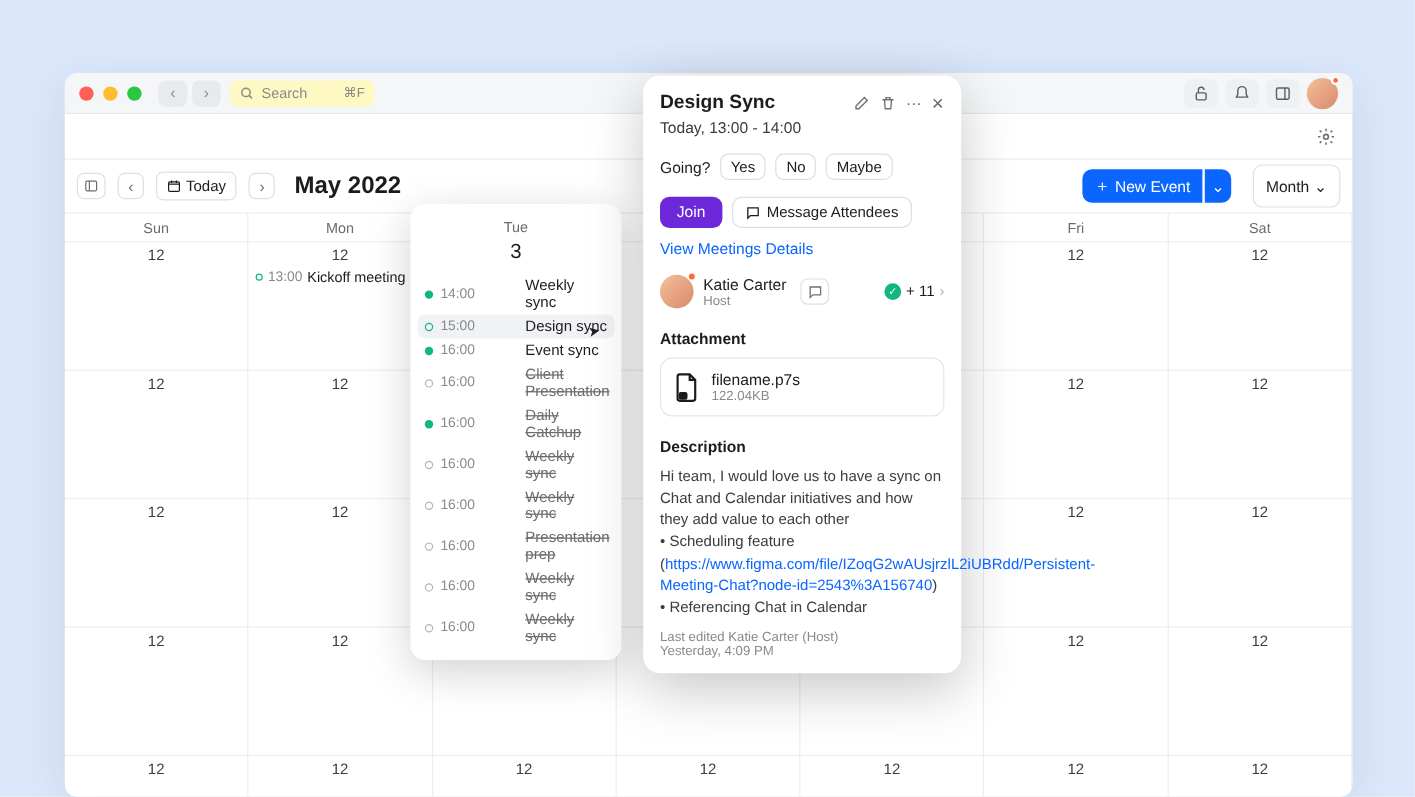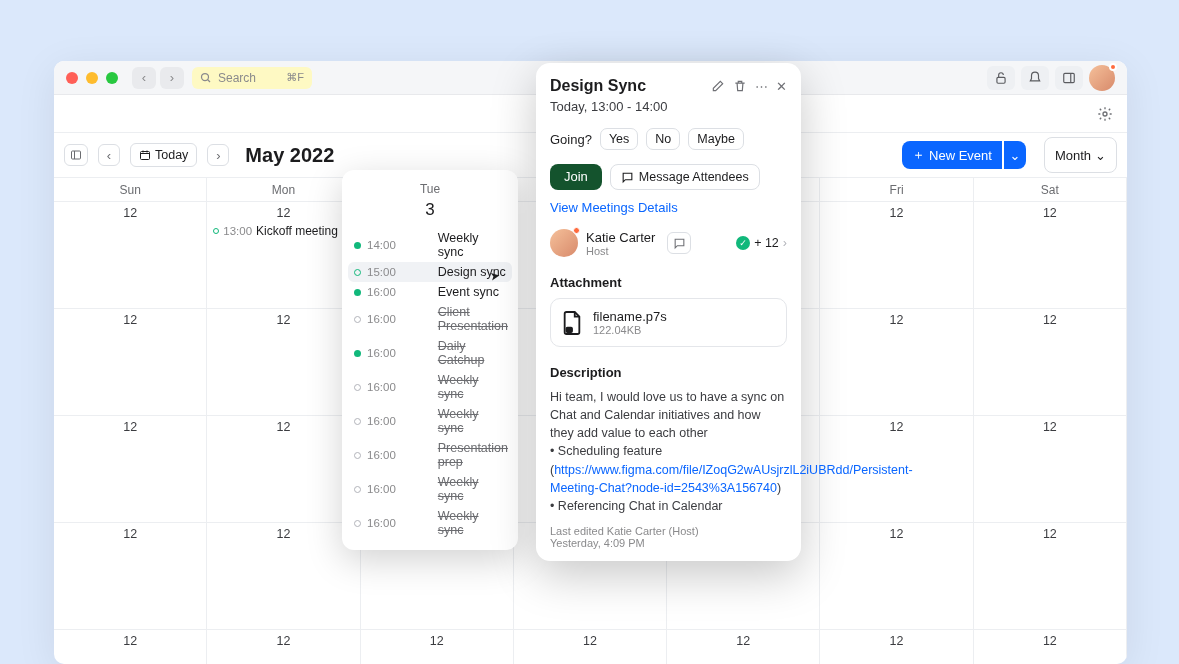--- a/index.html
+++ b/index.html
@@ -52,21 +52,21 @@
 .cursor { position: absolute; left: 490px; top: 269px; z-index: 20; font-size: 12px; transform: rotate(-10deg); }
 .detail { position: absolute; left: 536px; top: 63px; width: 265px; background: #fff; border-radius: 14px; box-shadow: 0 14px 46px rgba(0,0,0,0.22); padding: 14px 14px 12px; z-index: 10; }
 .detail .top { display: flex; align-items: center; gap: 8px; }
 .detail .top h3 { font-size: 16px; font-weight: 700; flex: 1; }
 .detail .top .act { color: #6f7075; cursor: pointer; font-size: 13px; }
 .detail .dt { font-size: 13px; color: #3b3c40; margin-top: 4px; }
 .detail .rec { display: flex; align-items: center; gap: 6px; font-size: 12.5px; color: #3b3c40; margin-top: 4px; }
 .detail .going { display: flex; align-items: center; gap: 8px; margin-top: 14px; font-size: 13px; }
 .going .opt { padding: 3px 8px; border: 1px solid #dcdfe4; border-radius: 7px; font-size: 12.5px; }
 .detail .actions { display: flex; gap: 8px; margin-top: 14px; }
-.joinbtn { background: #14532d; color: #fff; padding: 5px 14px; border-radius: 8px; font-size: 13px; font-weight: 500; }
+.joinbtn { background: #6d28d9; color: #fff; padding: 5px 14px; border-radius: 8px; font-size: 13px; font-weight: 500; }
 .msgbtn { border: 1px solid #dcdfe4; padding: 5px 10px; border-radius: 8px; font-size: 12.5px; display: flex; align-items: center; gap: 5px; }
 .detail .link { color: #0a66ff; font-size: 13px; margin-top: 10px; }
 .hostrow { display: flex; align-items: center; gap: 8px; margin-top: 14px; }
 .hostav { width: 28px; height: 28px; border-radius: 50%; background: linear-gradient(135deg,#f5c09a,#d88a6b); position: relative; }
 .hostav .d { position: absolute; top: -2px; right: -2px; width: 7px; height: 7px; background: #ff6a3d; border: 1.5px solid #fff; border-radius: 50%; }
 .hostinfo .n { font-size: 13px; font-weight: 500; } .hostinfo .r { font-size: 11px; color: #8a8a8c; }
 .hostrow .chat { width: 24px; height: 22px; border: 1px solid #dcdfe4; border-radius: 6px; display: flex; align-items: center; justify-content: center; color: #6f7075; margin-left: 4px; }
 .hostrow .more { margin-left: auto; display: flex; align-items: center; gap: 4px; font-size: 12.5px; }
 .hostrow .more .chk { width: 14px; height: 14px; background: #11b87b; border-radius: 50%; display: flex; align-items: center; justify-content: center; color: #fff; font-size: 9px; }
 .sect { font-size: 13px; font-weight: 600; margin-top: 18px; }
@@ -397,21 +397,21 @@
       <div class="n">Katie Carter</div>
       <div class="r">Host</div>
     </div>
     <div class="chat">
         <svg width="13" height="13" viewBox="0 0 24 24" fill="none" stroke="currentColor" stroke-width="2">
           <path d="M4 4h16v12H8l-4 4z"></path>
         </svg>
       </div>
     <div class="more">
       <span class="chk">✓</span>
-      <span>+ 12</span>
+      <span>+ 11</span>
       <span style="color:#b2b4ba">›</span>
     </div>
   </div>
   <div class="sect">Attachment</div>
   <div class="attach">
     <span>
         <svg width="22" height="26" viewBox="0 0 24 28" fill="none" stroke="#1c1c1e" stroke-width="2">
           <path d="M6 2h9l5 5v17a2 2 0 0 1-2 2H6a2 2 0 0 1-2-2V4a2 2 0 0 1 2-2z"></path>
           <path d="M15 2v5h5"></path>
           <rect x="6" y="19" width="6" height="5" rx="1" fill="#1c1c1e"></rect>

